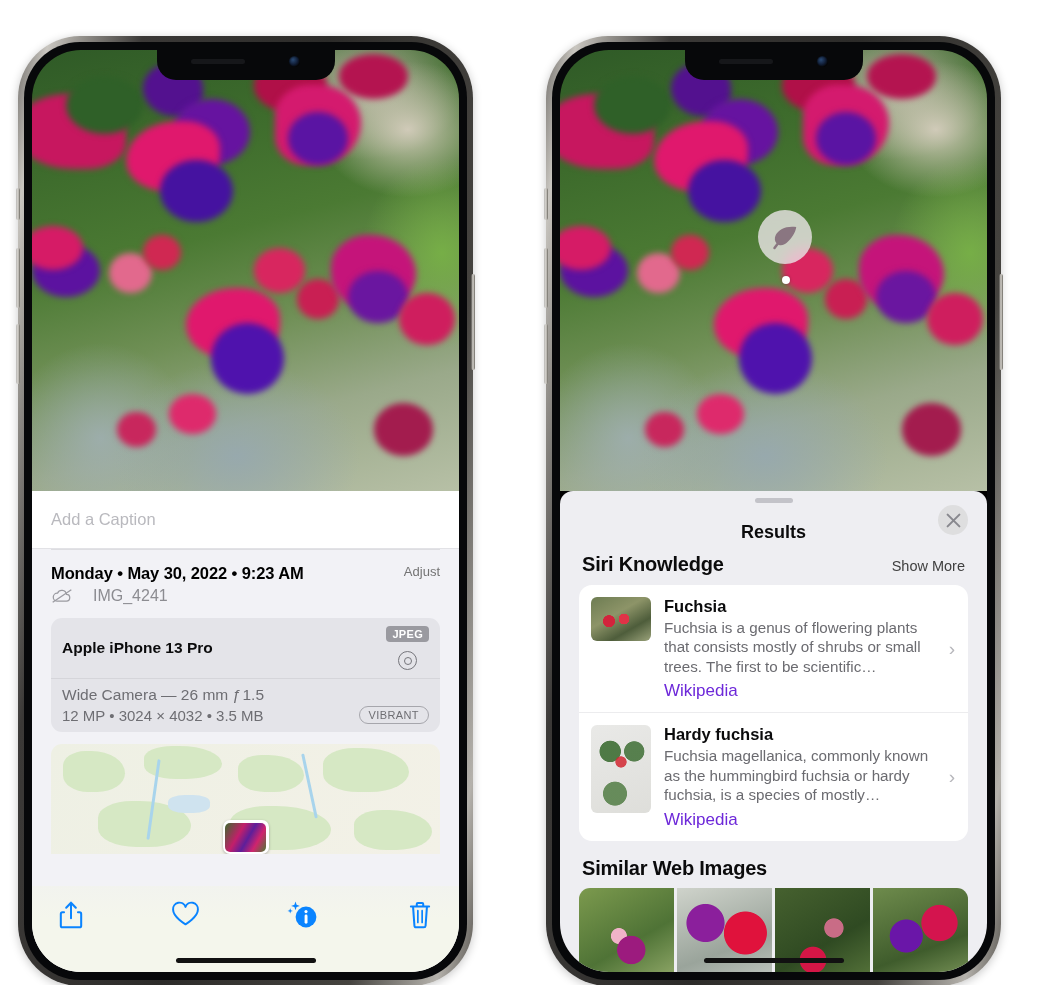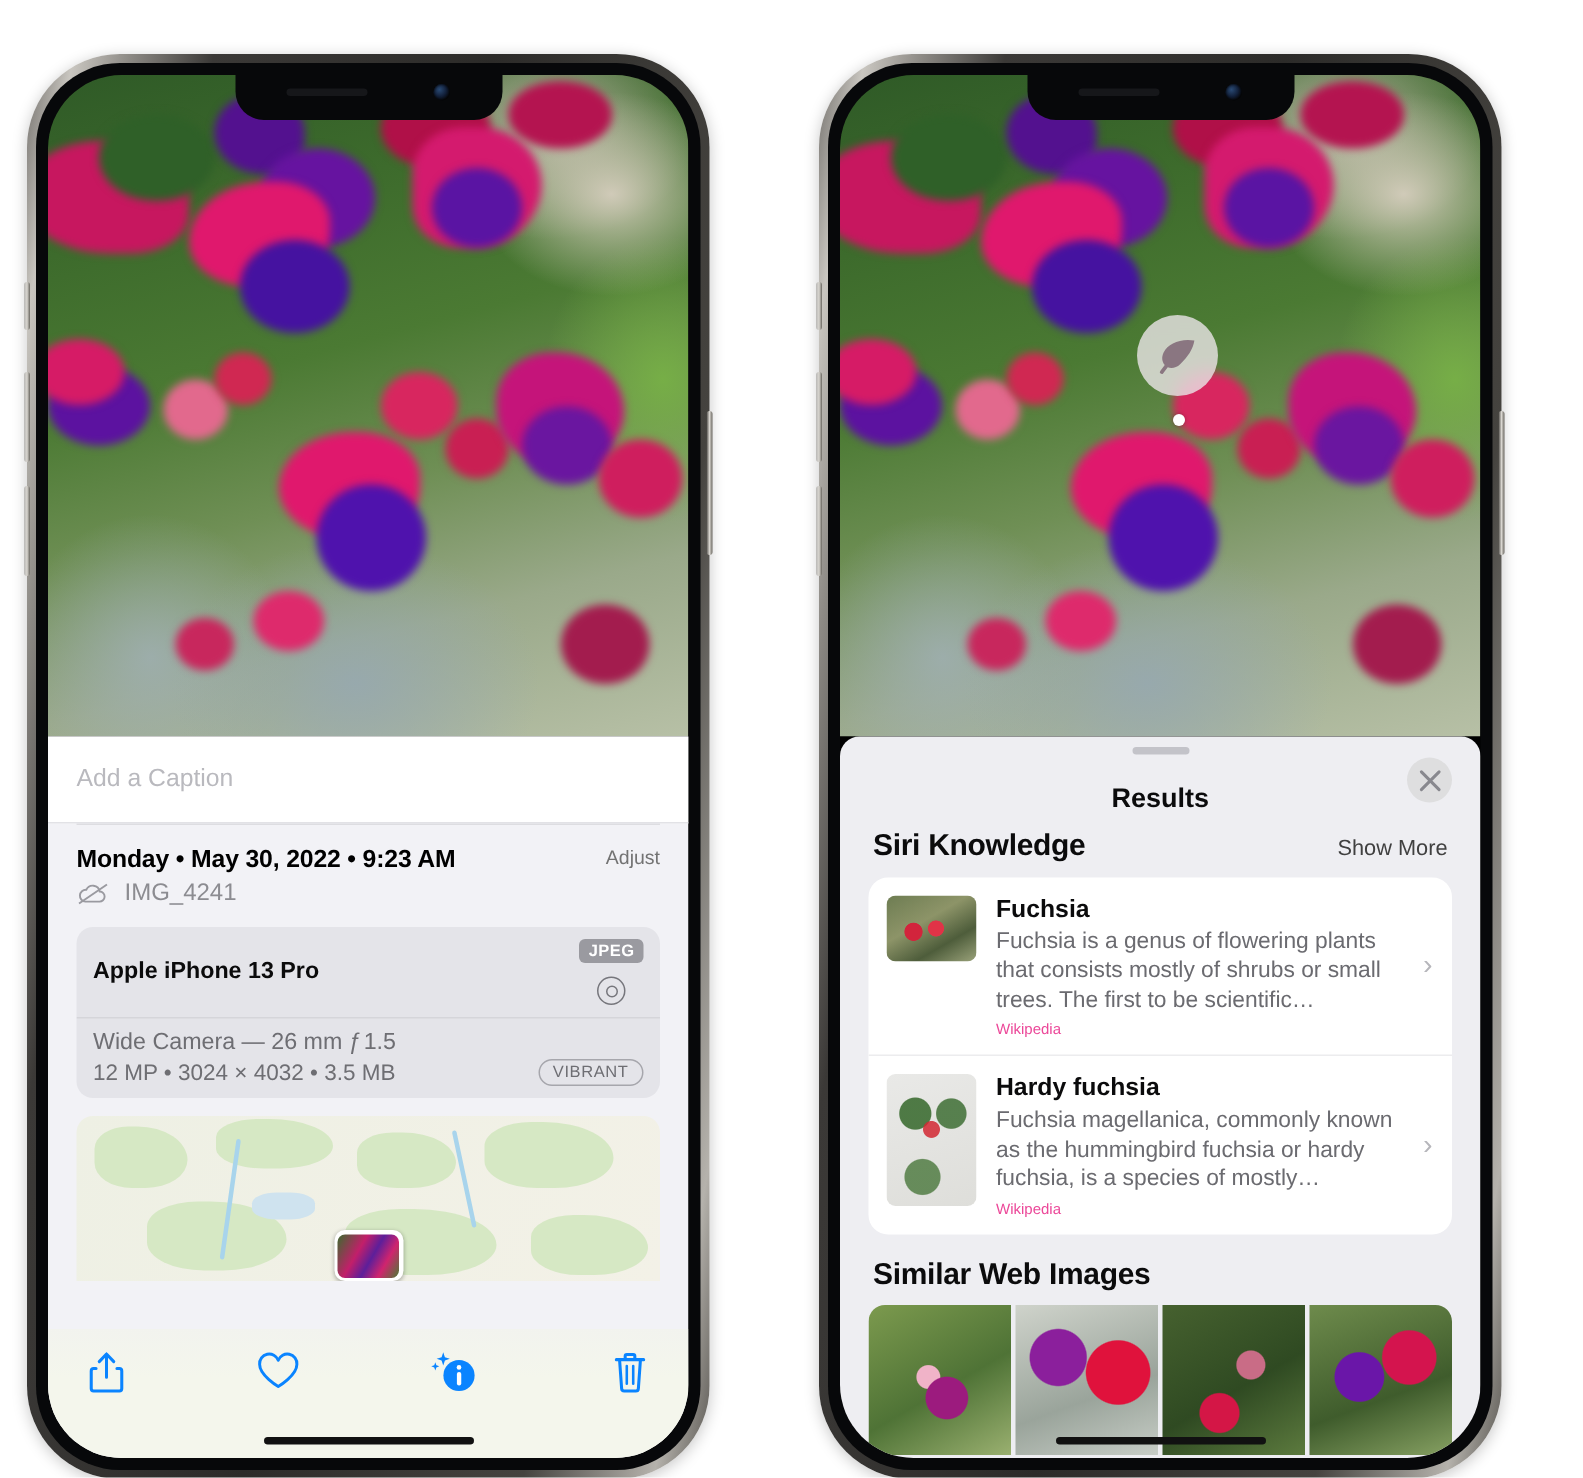--- a/index.html
+++ b/index.html
@@ -92,21 +92,21 @@
   .sparkles { position:absolute; left:-10px; top:-10px; width:26px; height:26px; pointer-events:none; }
   .lookup-text { margin-left: 15px; font-size: 16.5px; letter-spacing:.1px; }
   .lookup-text b { color:#000; font-weight:700; }
   .lookup-text .sub { color:#8c8c91; font-weight:400; }
   .chev-sm { color:#a9a9ae; margin-left:6px; font-size:15px; }
   .divider { height:1px; background:#dddde1; margin: 0 19px; }
 
   .datebar { padding: 14px 19px 0; display:flex; justify-content:space-between; align-items:flex-start; }
   .datetxt { font-size:16.5px; font-weight:700; color:#000; letter-spacing:-.1px; }
   .adjust  { font-size:13px; color:#737373; }
-  .filerow { display:flex; align-items:center; gap:10px; padding: 4px 19px 0; }
+  .filerow { display:flex; align-items:center; gap:20px; padding: 4px 19px 0; }
   .filename { font-size:16px; color:#8c8c91; }
 
   .exif {
     margin: 13px 19px 0; background:#e4e4e9; border-radius: 11px; overflow:hidden;
     font-size: 15px;
   }
   .exif-head {
     display:flex; align-items:center; justify-content:space-between;
     padding: 8px 11px; border-bottom:1px solid #d5d5da;
   }
@@ -202,21 +202,21 @@
       linear-gradient(150deg,#6d7c52,#8d9468 40%,#4e5d3b 70%,#9aa27a); }
   .kthumb.t2 { height:88px; background:
       radial-gradient(circle at 50% 42%, rgba(210,40,50,.85) 0 9%, transparent 10%),
       radial-gradient(circle at 32% 30%, rgba(62,110,52,.9) 0 14%, transparent 15%),
       radial-gradient(circle at 72% 30%, rgba(62,110,52,.85) 0 13%, transparent 14%),
       radial-gradient(circle at 40% 78%, rgba(72,118,58,.8) 0 15%, transparent 16%),
       linear-gradient(160deg,#e9e9e7,#dededa); }
   .kbody { margin-left: 13px; padding-right: 26px; }
   .ktitle { font-size:16.5px; font-weight:700; color:#0b0b0c; }
   .kdesc  { font-size:15.2px; color:#6b6b70; line-height:1.28; margin-top:2px; }
-  .ksrc   { font-size:10px; color:#ec4899; margin-top:5px; }
+  .ksrc   { font-size:17px; color:#6d28d9; margin-top:5px; }
   .kchev  { position:absolute; right:13px; top:50%; transform:translateY(-50%); color:#b6b6bb; font-size:19px; }
 
   .webstrip { display:flex; gap:3px; margin: 0 19px; border-radius:11px 11px 0 0; overflow:hidden; height:100px; }
   .webstrip div { flex:1; }
   .w1 { background: radial-gradient(circle at 55% 62%, #9c1b7e 0 17%, transparent 18%),
         radial-gradient(circle at 42% 48%, #f0b3c8 0 10%, transparent 11%),
         linear-gradient(150deg,#7c9a4e,#4f7336 55%,#9ab070); }
   .w2 { background: radial-gradient(circle at 30% 35%, #8b1f9c 0 20%, transparent 21%),
         radial-gradient(circle at 72% 45%, #e0123c 0 24%, transparent 25%),
         linear-gradient(160deg,#cfd3cb,#9aa49b 60%,#c7cdc6); }

